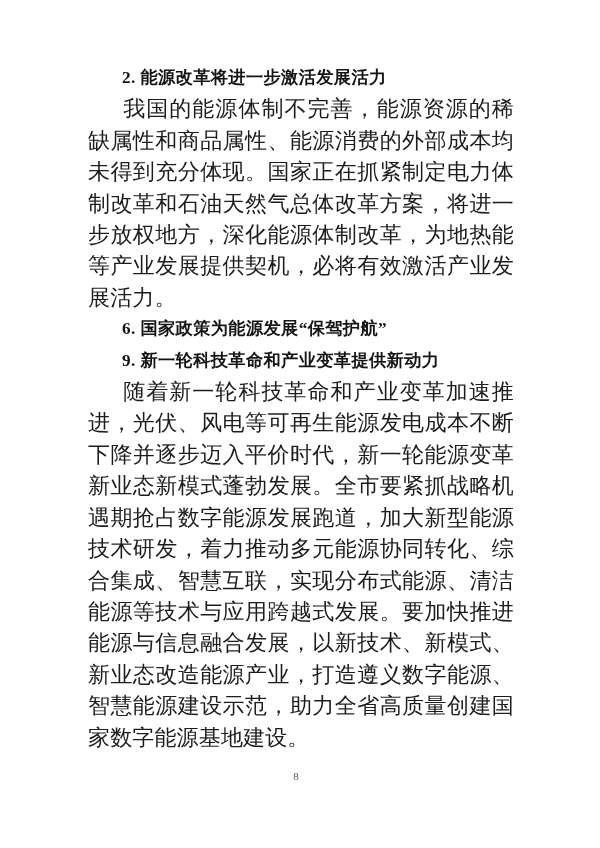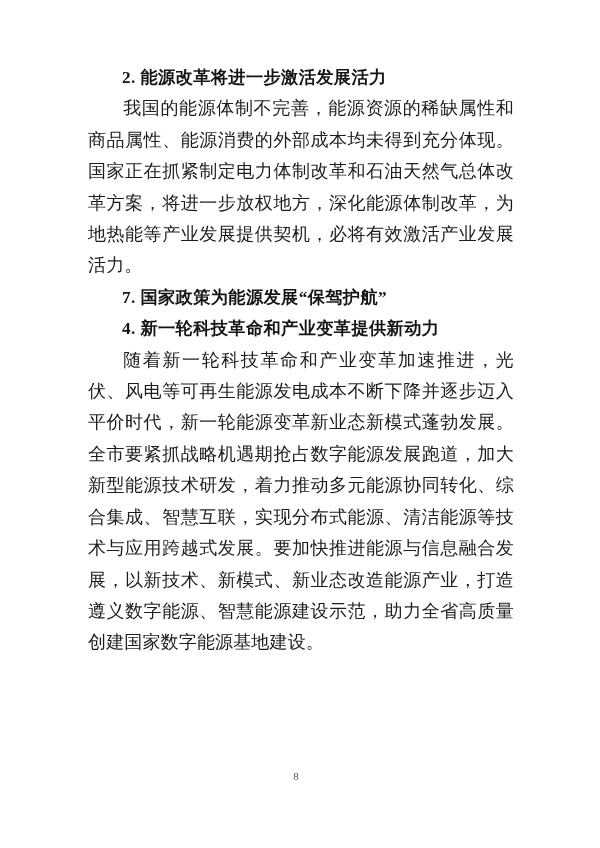--- a/index.html
+++ b/index.html
@@ -31,21 +31,21 @@
     font-size: 17.2px;
     line-height: 31.4px;
     letter-spacing: 0.4px;
     text-indent: 34px;
     margin: 0;
     color: #141414;
     white-space: nowrap;
   }
   .body-paragraph {
     font-family: "Liberation Serif", "DejaVu Serif", serif;
-    font-size: 18px;
+    font-size: 22px;
     line-height: 31.4px;
     text-align: justify;
     text-justify: inter-character;
     text-indent: 35.2px;
     margin: 0;
     color: #1c1c1c;
     letter-spacing: 0.15px;
   }
   .body-paragraph:last-child {
     text-align-last: left;
@@ -65,24 +65,24 @@
 <body>
 
 <div class="page">
 
   <div class="content">
 
     <h2 class="section-heading">2. 能源改革将进一步激活发展活力</h2>
 
     <p class="body-paragraph">我国的能源体制不完善，能源资源的稀缺属性和商品属性、能源消费的外部成本均未得到充分体现。国家正在抓紧制定电力体制改革和石油天然气总体改革方案，将进一步放权地方，深化能源体制改革，为地热能等产业发展提供契机，必将有效激活产业发展活力。</p>
 
-    <h2 class="section-heading">7. 国家政策为能源发展“保驾护航”</h2>
+    <h2 class="section-heading">6. 国家政策为能源发展“保驾护航”</h2>
 
 
-    <h2 class="section-heading">4. 新一轮科技革命和产业变革提供新动力</h2>
+    <h2 class="section-heading">9. 新一轮科技革命和产业变革提供新动力</h2>
 
     <p class="body-paragraph">随着新一轮科技革命和产业变革加速推进，光伏、风电等可再生能源发电成本不断下降并逐步迈入平价时代，新一轮能源变革新业态新模式蓬勃发展。全市要紧抓战略机遇期抢占数字能源发展跑道，加大新型能源技术研发，着力推动多元能源协同转化、综合集成、智慧互联，实现分布式能源、清洁能源等技术与应用跨越式发展。要加快推进能源与信息融合发展，以新技术、新模式、新业态改造能源产业，打造遵义数字能源、智慧能源建设示范，助力全省高质量创建国家数字能源基地建设。</p>
 
   </div>
 
   <div class="page-number">8</div>
 
 </div>
 
 </body></html>

